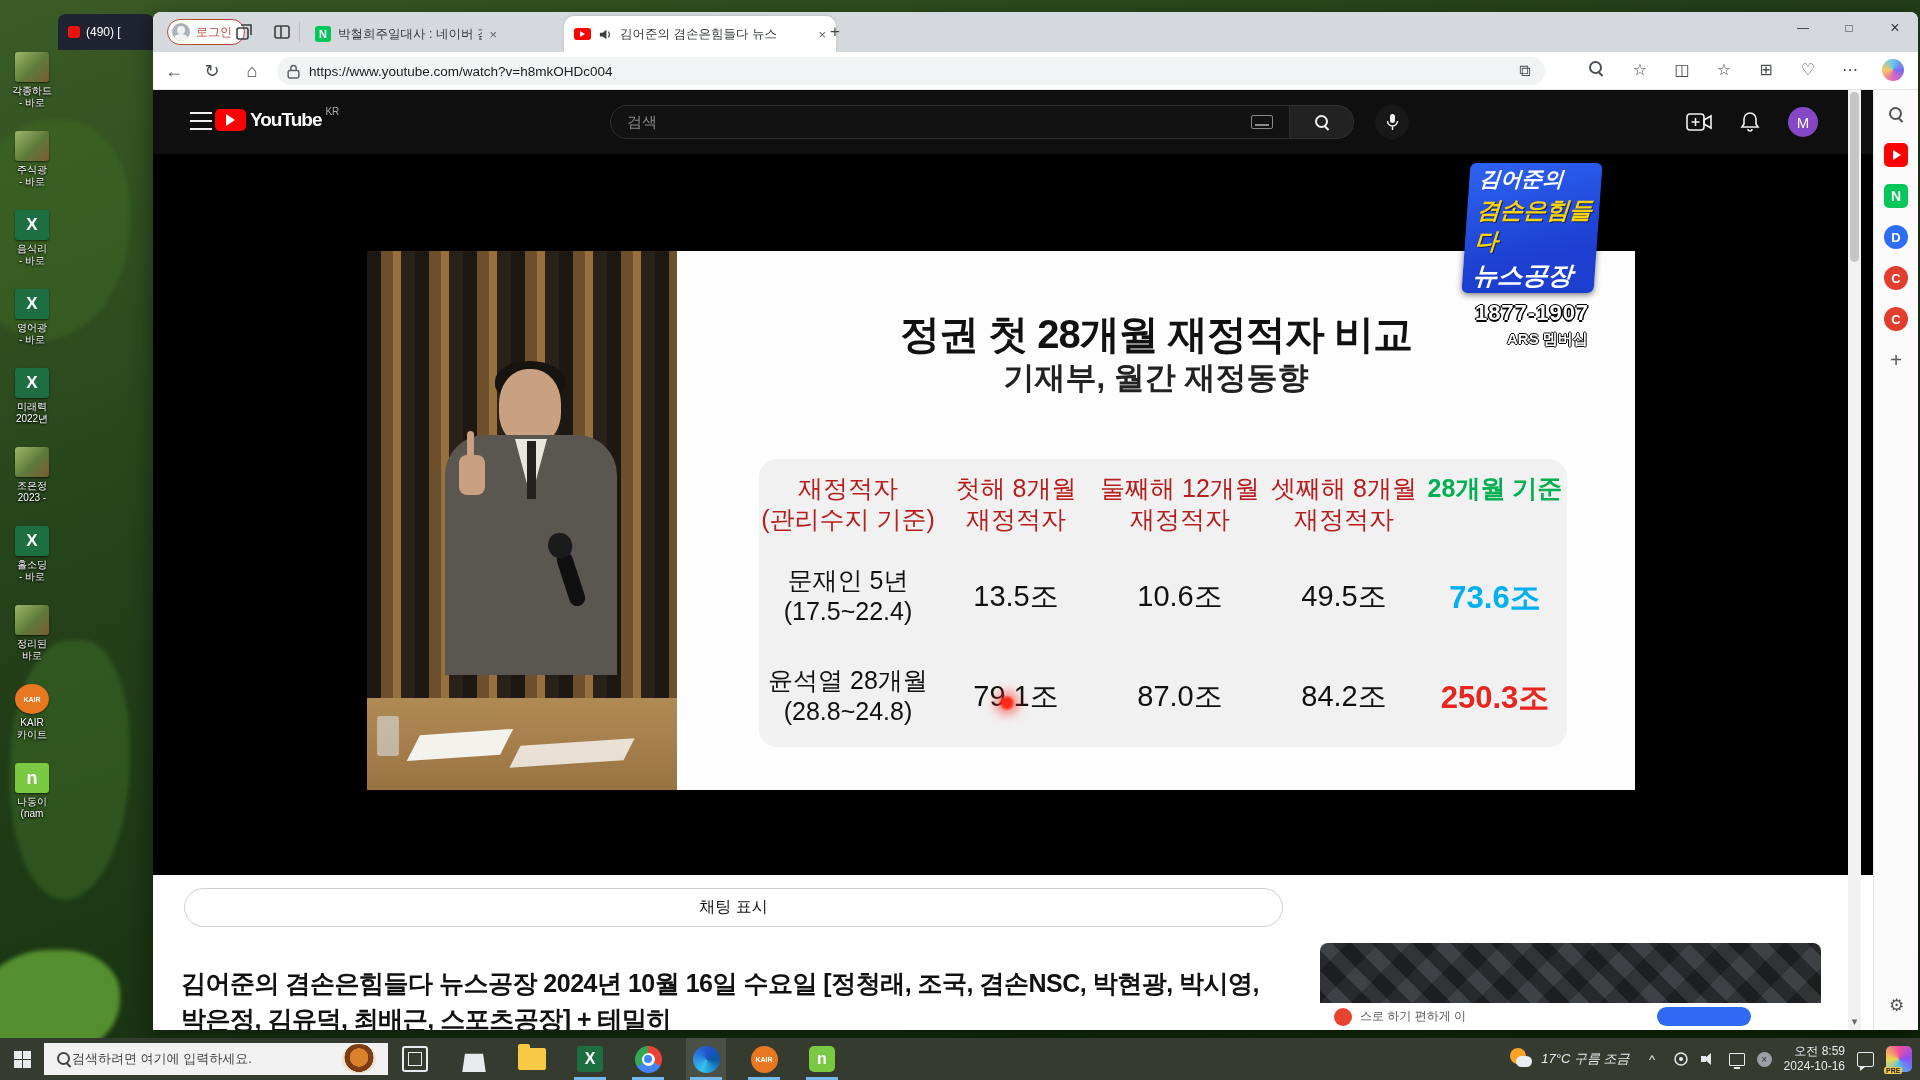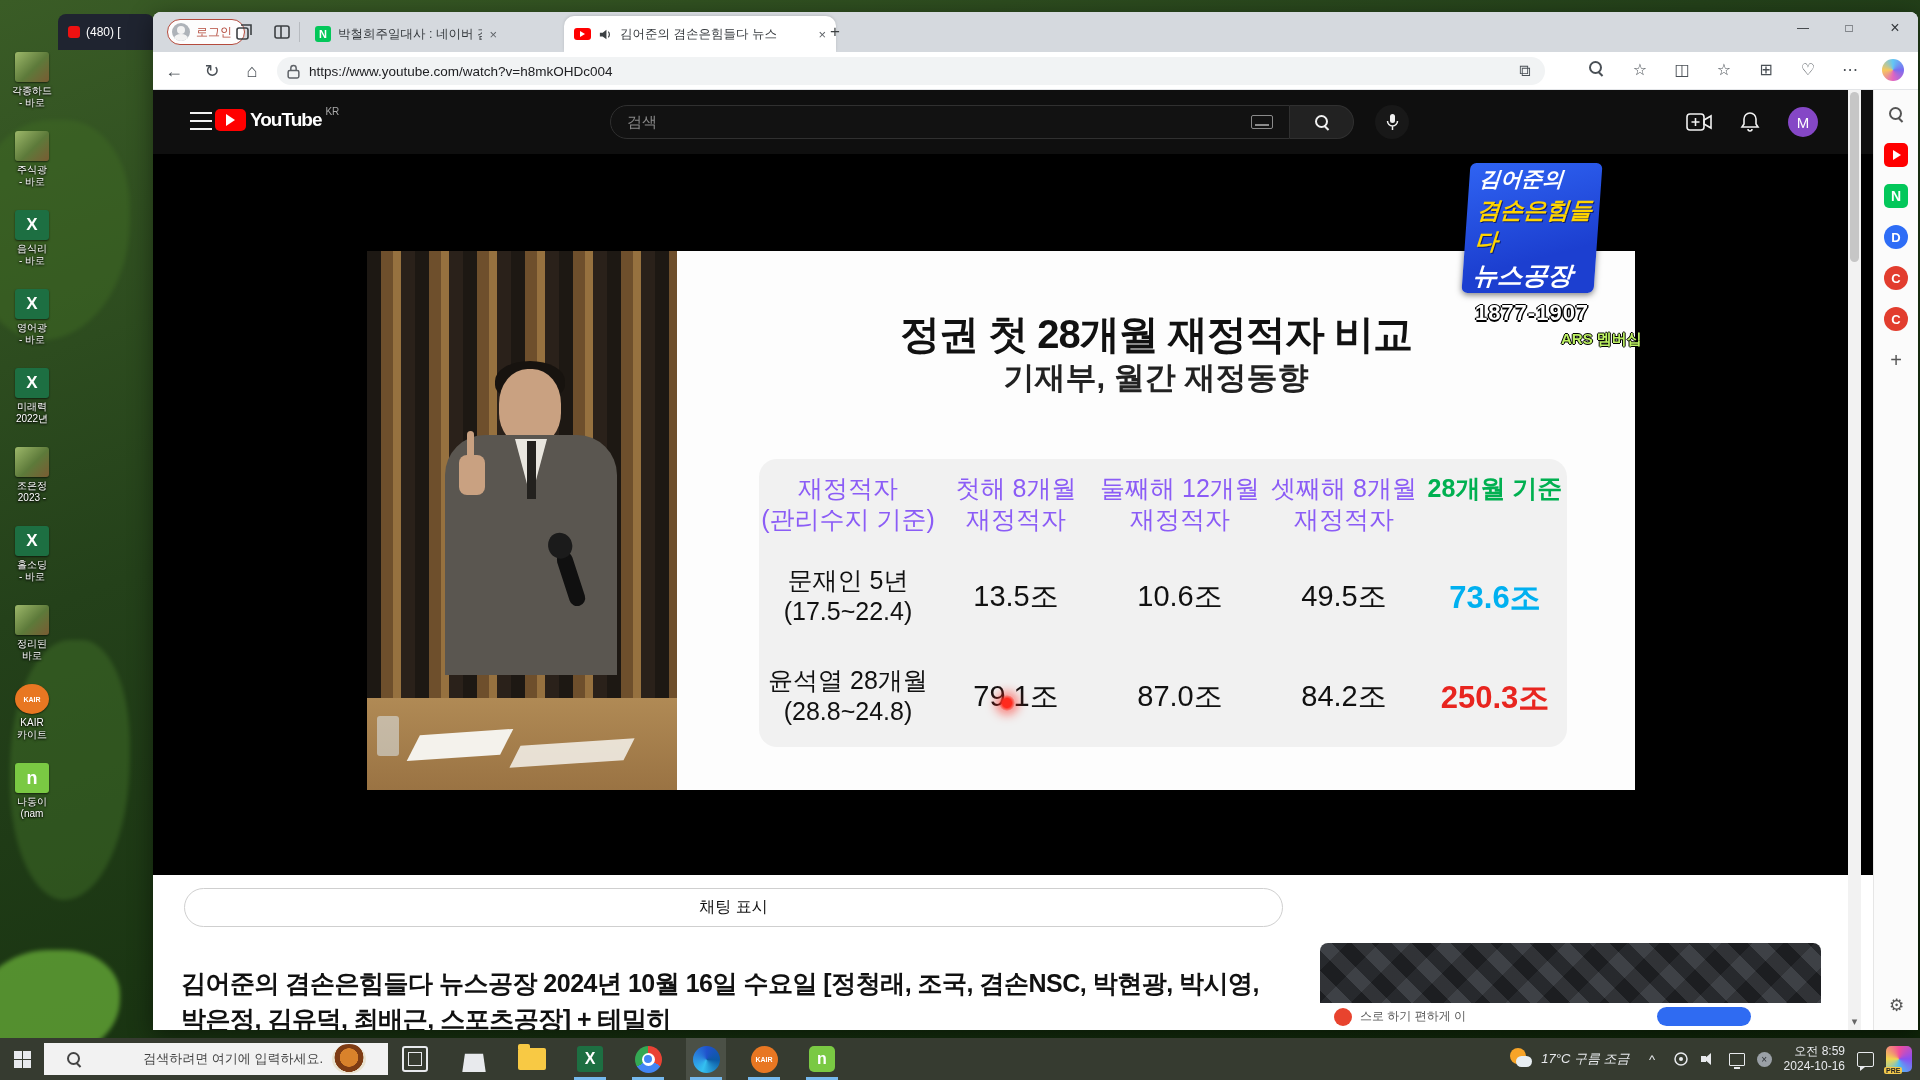--- a/index.html
+++ b/index.html
@@ -117,39 +117,39 @@
 
   .slide { position:absolute; left:310px; top:0; width:958px; height:539px; background:#fdfdfd; color:#111; }
   .slide-title { position:absolute; left:0; top:56px; width:100%; text-align:center; font-size:40px; font-weight:bold; letter-spacing:-1px; }
   .slide-sub { position:absolute; left:0; top:106px; width:100%; text-align:center; font-size:31px; font-weight:bold; color:#222; }
   .tbl { position:absolute; left:82px; top:208px; width:808px; height:288px; }
   .tbl-bg { position:absolute; inset:0; background:#f1f1f1; border-radius:18px; }
   .trow { position:absolute; left:0; width:808px; display:flex; }
   .trow .c { text-align:center; }
   .c1{width:178px;} .c2{width:158px;} .c3{width:170px;} .c4{width:158px;} .c5{width:144px;}
   .th-row { top:14px; }
-  .th-row .c { font-size:25px; line-height:31px; color:#8b5cf6; }
+  .th-row .c { font-size:25px; line-height:31px; color:#b91c1c; }
   .th-row .c5 { font-weight:bold; }
   .r1 { top:106px; } .r2 { top:206px; }
   .rlbl { font-size:25px; line-height:31px; }
   .rval { font-size:29px; padding-top:12px; }
   .rtot { font-size:31px; font-weight:bold; padding-top:12px; }
   .laser { position:absolute; left:322px; top:444px; width:16px; height:16px; border-radius:50%;
     background:radial-gradient(circle,#ff2a1e 0 40%,rgba(255,42,30,.45) 70%,rgba(255,42,30,0) 100%); box-shadow:0 0 10px 4px rgba(255,40,30,.5); }
 
   .vlogo { position:absolute; left:1313px; top:9px; width:132px; height:130px; border-radius:6px;
     background:linear-gradient(165deg,#2f63f2,#1c3fd0 70%); box-shadow:0 2px 6px rgba(0,0,0,.5);
     display:flex; flex-direction:column; justify-content:center; padding-left:10px; transform:skewX(-4deg); }
   .vlogo .l1 { color:#fff; font-size:21px; font-weight:bold; font-style:italic; }
   .vlogo .l2 { color:#ffd400; font-size:23px; font-weight:bold; font-style:italic; margin:2px 0;
     text-shadow:1px 1px 0 #0a1d77; }
   .vlogo .l3 { color:#fff; font-size:25px; font-weight:bold; font-style:italic; }
   .vphone { position:absolute; left:1313px; top:146px; width:132px; text-align:center; color:#fff; font-size:22px;
     font-weight:bold; letter-spacing:1px; text-shadow:-1.5px 0 #000,1.5px 0 #000,0 -1.5px #000,0 1.5px #000; }
-  .vars { position:absolute; left:1408px; top:176px; width:110px; color:#bef264; font-size:15px; font-weight:bold;
+  .vars { position:absolute; left:1354px; top:176px; width:110px; color:#ffffff; font-size:15px; font-weight:bold;
     text-shadow:-1px 0 #000,1px 0 #000,0 -1px #000,0 1px #000; }
 
   
   .chat-btn { position:absolute; left:31px; top:798px; width:1099px; height:39px; border:1px solid #cfcfcf;
     border-radius:20px; background:#fff; display:flex; align-items:center; justify-content:center;
     font-size:16px; color:#0f0f0f; }
   .vtitle { position:absolute; left:28px; top:875px; width:1135px; font-size:25px; font-weight:bold; color:#111;
     line-height:36px; letter-spacing:-0.5px; }
 
   .ad { position:absolute; left:1167px; top:853px; width:501px; height:87px; overflow:hidden; border-radius:8px 8px 0 0;
@@ -181,21 +181,21 @@
   
   .mag { position:relative; width:16px; height:16px; }
   .mag::before { content:""; position:absolute; left:1px; top:1px; width:9px; height:9px; border:2px solid currentColor; border-radius:50%; }
   .mag::after { content:""; position:absolute; left:11px; top:11px; width:6px; height:2px; background:currentColor; transform:rotate(45deg); transform-origin:0 0; }
 
   
   .taskbar { position:absolute; left:0; top:1038px; width:1920px; height:42px; background:#363b30; display:flex; align-items:center; }
   .start { width:44px; height:42px; display:flex; align-items:center; justify-content:center; }
   .start .w { width:17px; height:17px; display:grid; grid-template-columns:8px 8px; grid-template-rows:8px 8px; gap:1px; }
   .start .w i { background:#e8eaed; }
-  .tb-search { width:344px; height:32px; background:#f2f2f2; display:flex; align-items:center; gap:9px; padding:0 22px; color:#333;text-align:right; }
+  .tb-search { width:344px; height:32px; background:#f2f2f2; display:flex; align-items:center; gap:0; padding:0 12px; color:#333; }
   .tb-search .q { font-size:13px; color:#444; flex:1; white-space:nowrap; overflow:hidden; }
   .tb-food { width:34px; height:30px; border-radius:50%; flex:none;
     background:radial-gradient(circle at 50% 45%,#d9822b 0 38%,#7e3c14 40% 60%,#e9e2cf 62% 100%); }
   .taskview { width:26px; height:26px; margin:0 14px; border:2px solid #e8eaed; border-radius:3px; position:relative; }
   .taskview::after { content:""; position:absolute; left:4px; top:4px; right:4px; bottom:4px; border:1.5px solid #e8eaed; }
   .tb-apps { display:flex; align-items:center; gap:18px; margin-left:12px; }
   .tb-app { position:relative; width:40px; height:42px; display:flex; align-items:center; justify-content:center; }
   .tb-app.open::after { content:""; position:absolute; left:4px; bottom:0; width:32px; height:3px; background:#76b9ed; }
   .tb-app.focused { background:#4b5046; }
   .ic-store { width:26px; height:26px; background:#e8eaed; clip-path:polygon(15% 30%,85% 30%,95% 100%,5% 100%); position:relative; }
@@ -233,21 +233,21 @@
 <body>
 
 <div id="screen">
 
   <div class="leaf" style="left:-30px;top:120px;width:160px;height:220px;background:#3f6a24;opacity:.5"></div>
   <div class="leaf" style="left:10px;top:640px;width:120px;height:260px;background:#44742a;opacity:.45"></div>
   <div class="leaf" style="left:-20px;top:950px;width:140px;height:110px;background:#63a636;opacity:.8"></div>
 
   <div class="bg-win">
     <div class="dot"></div>
-    <div class="t">(480) [</div>
+    <div class="t">(490) [</div>
   </div>
 
   <div class="dicons">
     <div class="dicon">
         <div class="thumb photo"></div>
         <div class="lbl"><span>각종하드</span><br><span>- 바로</span></div>
       </div>
     <div class="dicon">
         <div class="thumb photo"></div>
         <div class="lbl"><span>주식광</span><br><span>- 바로</span></div>

